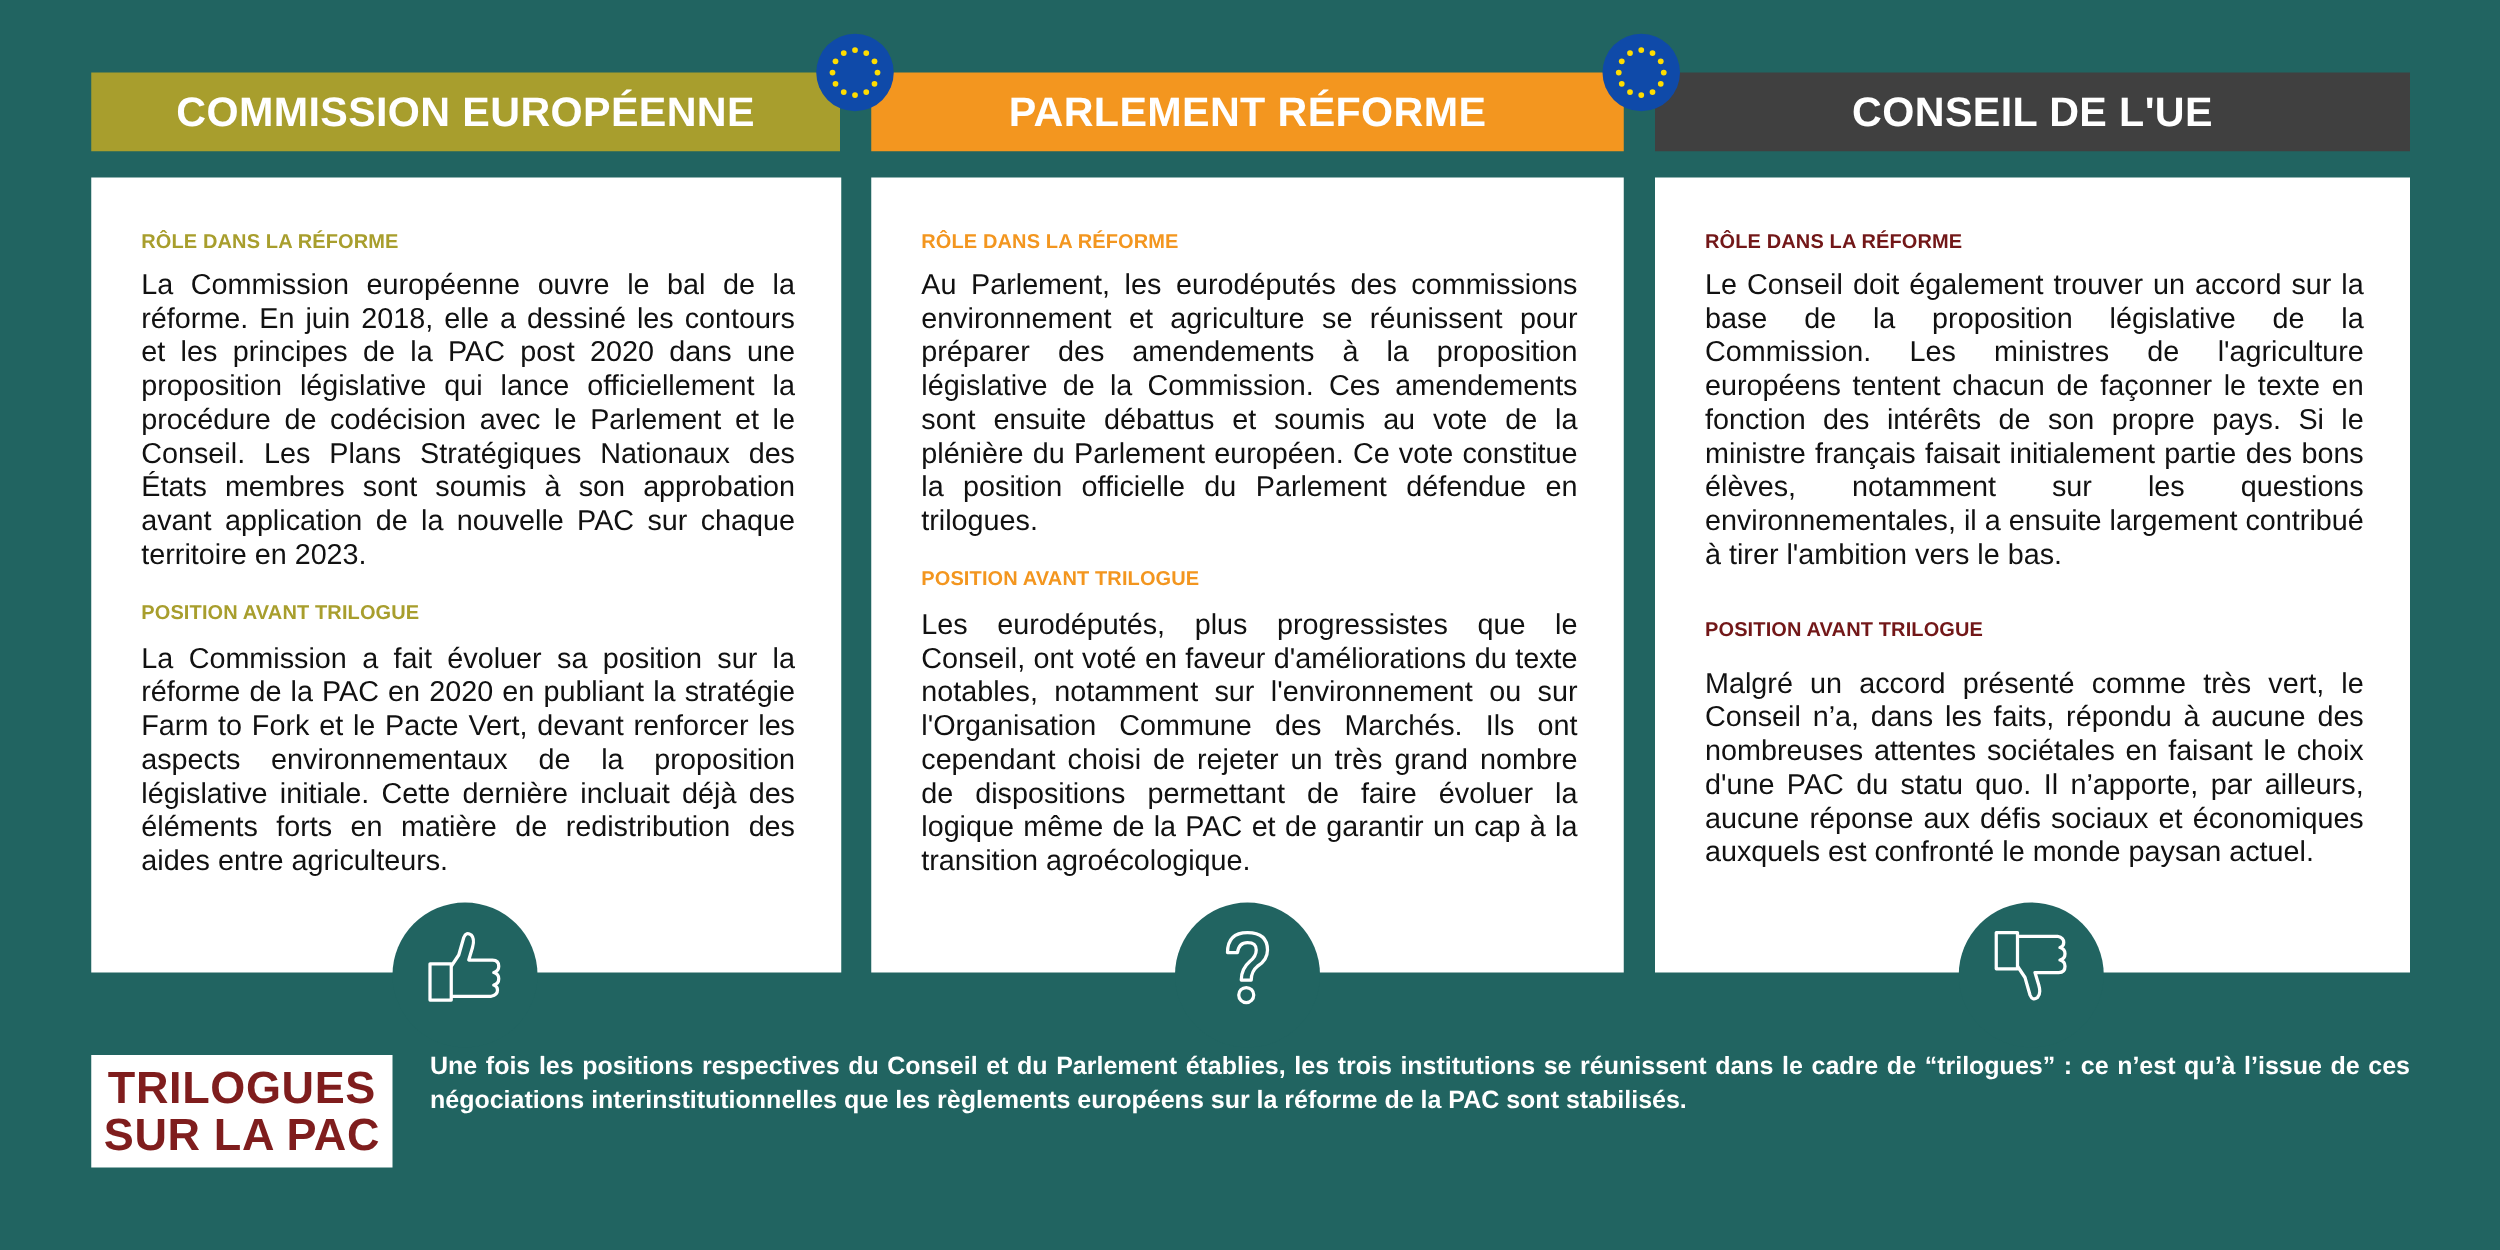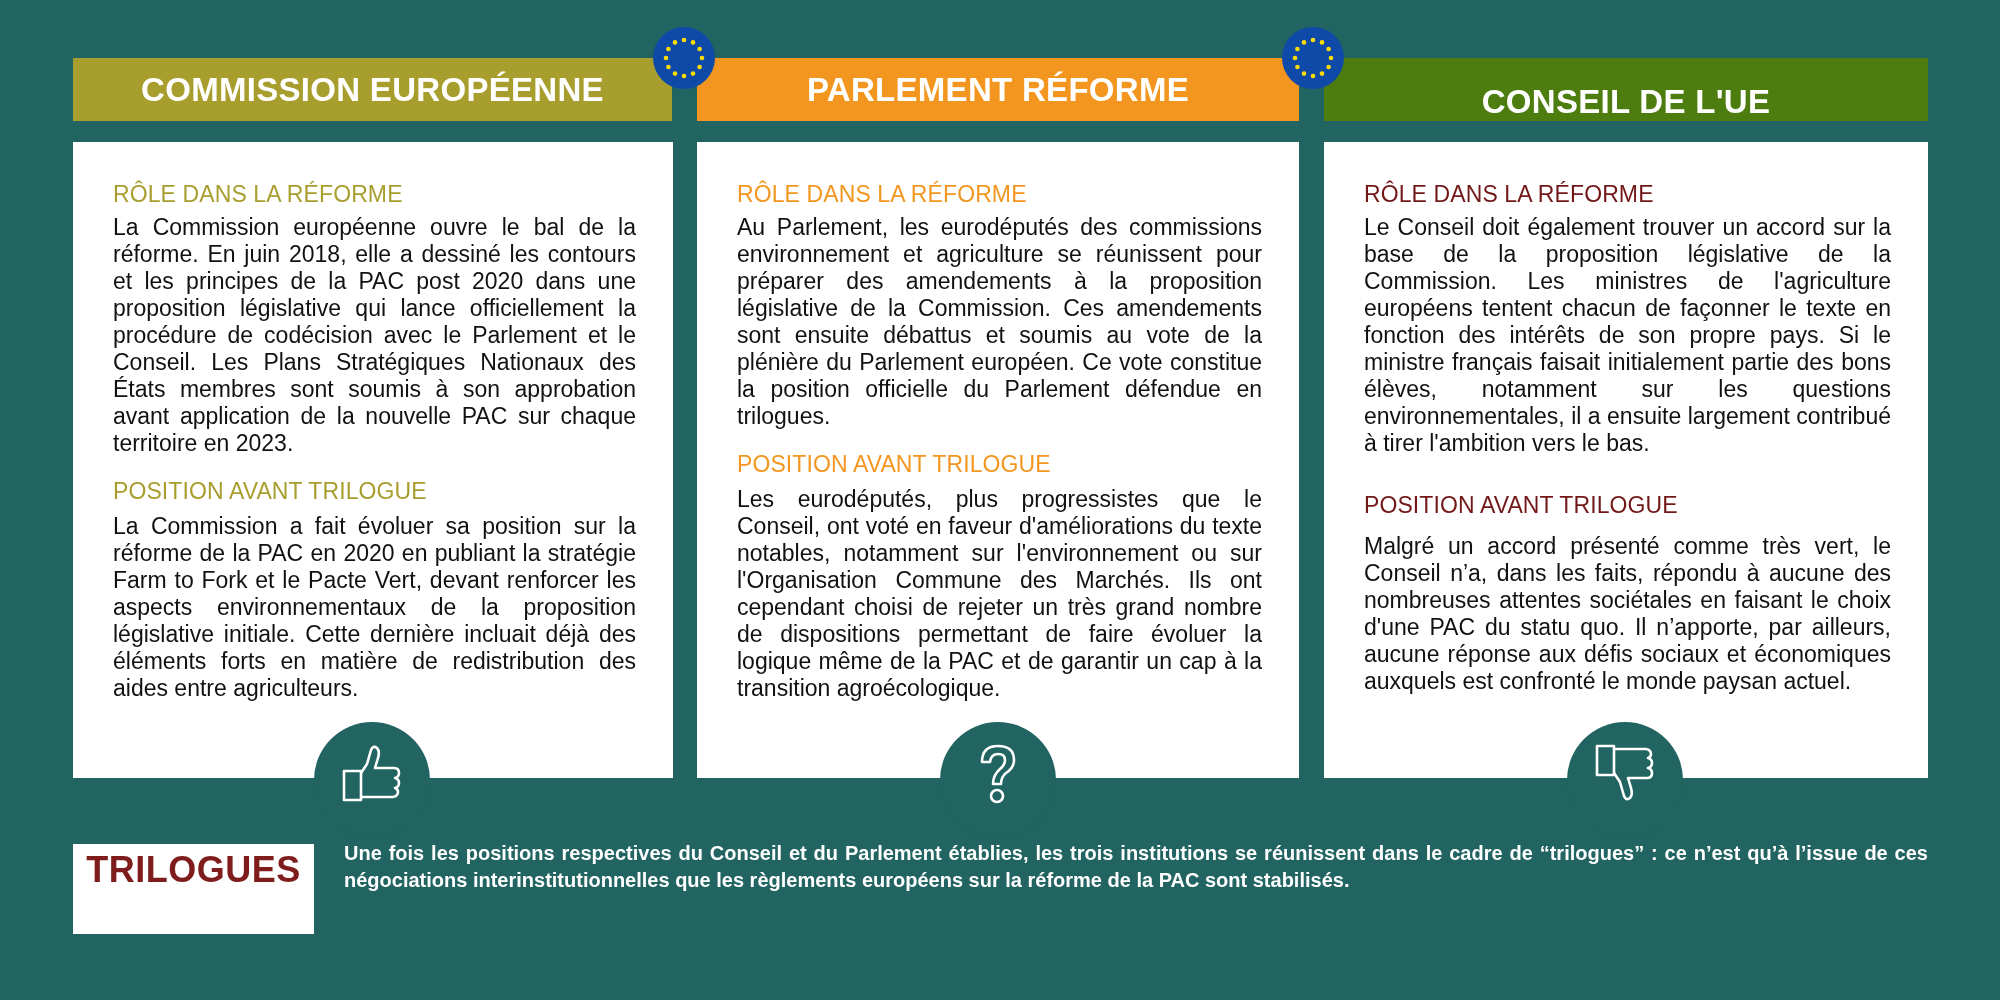--- a/index.html
+++ b/index.html
@@ -16,21 +16,21 @@
       display: flex;
       align-items: center;
       justify-content: center;
       color: #ffffff;
       font-weight: bold;
       font-size: 33px;
       letter-spacing: 0.3px;
     }
     .h1 { left: 73px; width: 599px; background: #a89e2d; }
     .h2 { left: 697px; width: 602px; background: #f3961f; }
-    .h3 { left: 1324px; width: 604px; background: #4d7c0f; align-items: flex-end; }
+    .h3 { left: 1324px; width: 604px; background: #404040; }
 
     .eu-flag {
       position: absolute;
       width: 62px;
       height: 62px;
       border-radius: 50%;
       background: #0f4aa9;
       top: 27px;
     }
     .eu-flag svg { width: 100%; height: 100%; display: block; }
@@ -42,22 +42,22 @@
       top: 142px;
       height: 636px;
       background: #ffffff;
       padding: 38px 37px 0 40px;
     }
     .p1 { left: 73px; width: 600px; }
     .p2 { left: 697px; width: 602px; }
     .p3 { left: 1324px; width: 604px; }
 
     .sec-title {
-      font-weight: normal;
-      font-size: 23px;
+      font-weight: bold;
+      font-size: 16px;
       line-height: 28px;
       margin-bottom: 6px;
       letter-spacing: 0.1px;
     }
     .p1 .sec-title { color: #a89e2d; }
     .p2 .sec-title { color: #f3961f; }
     .p3 .sec-title { color: #721718; }
 
     .sec-body {
       font-size: 23px;
@@ -196,14 +196,15 @@
 </div>
 <div class="badge b3">
   <svg viewBox="0 0 60 64" fill="none" stroke="#ffffff" stroke-width="2.6" stroke-linejoin="round">
     <rect x="2" y="4" width="17" height="29"></rect>
     <path d="M19 31 L25 40 L29 54 Q31 59 35 56 Q38 53 36 46 L33 36 L52 36 Q57 36 57 31 Q57 27 53 26 Q57 25 57 21 Q57 17 53 16 Q56 15 56 12 Q56 8 51 7 L25 7 L19 7"></path>
   </svg>
 </div>
 
 <div class="trilogue-box">
   <div>TRILOGUES</div>
+  <div>SUR LA PAC</div>
 </div>
 <div class="trilogue-text">Une fois les positions respectives du Conseil et du Parlement établies, les trois institutions se réunissent dans le cadre de “trilogues” : ce n’est qu’à l’issue de ces négociations interinstitutionnelles que les règlements européens sur la réforme de la PAC sont stabilisés.</div>
 
 </body></html>

